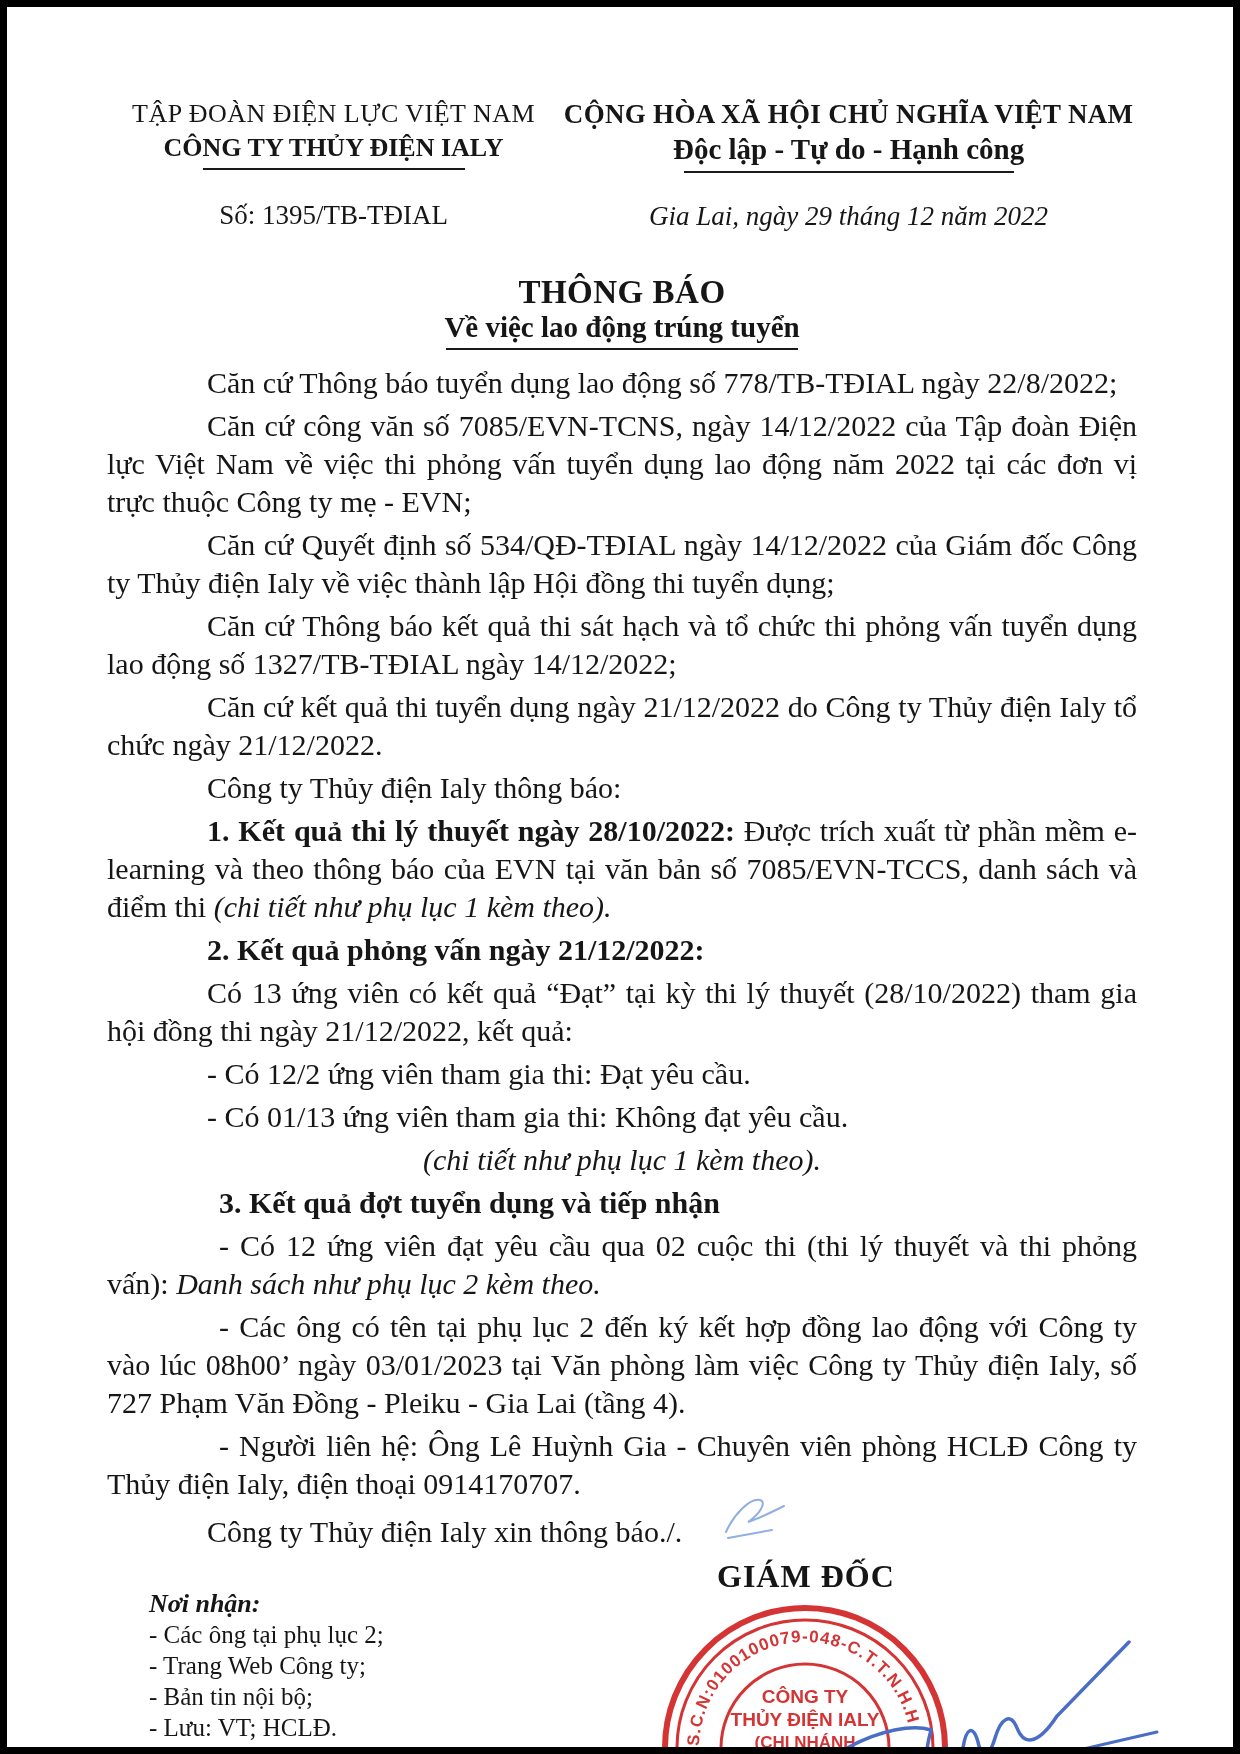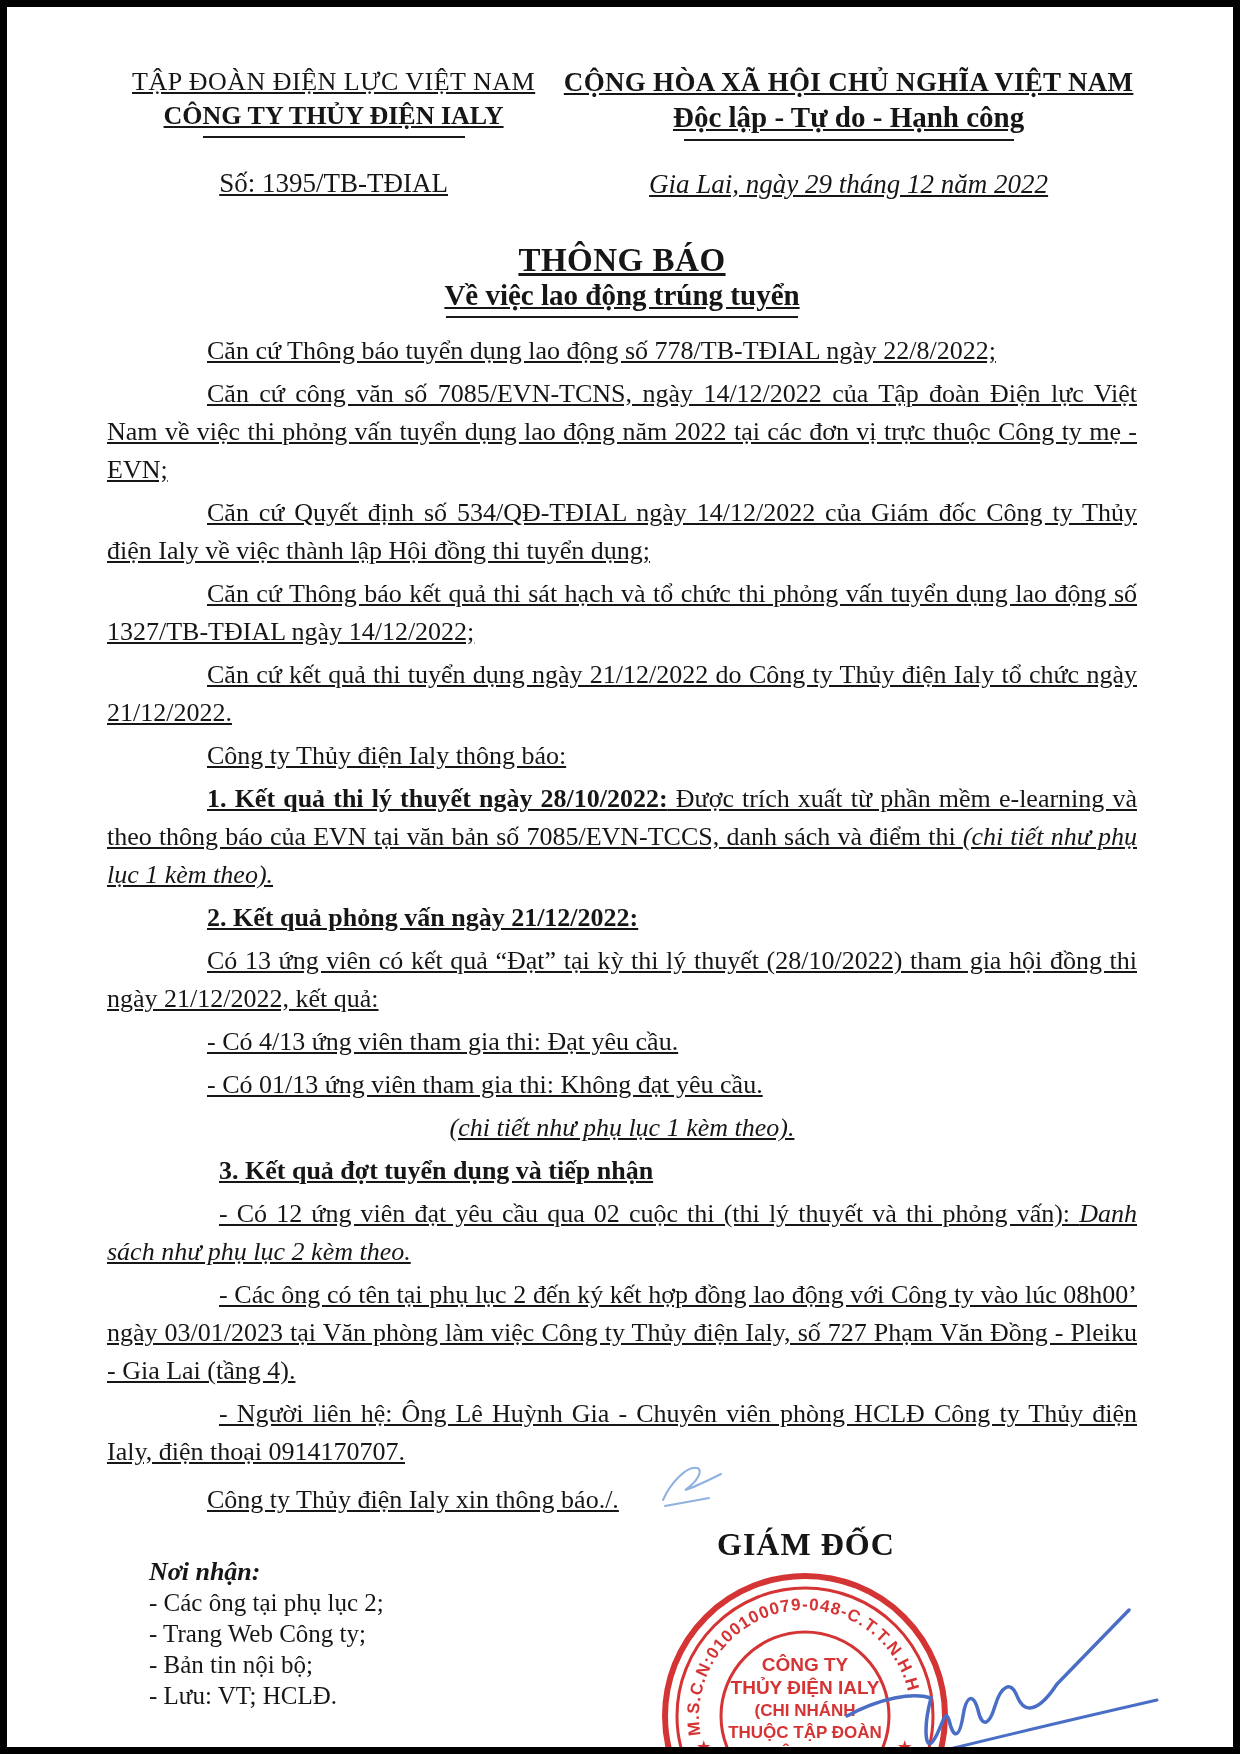--- a/index.html
+++ b/index.html
@@ -1,21 +1,21 @@
 <!DOCTYPE html>
 <html><head>
 <meta charset="utf-8">
 <style>
   html,body{margin:0;padding:0;background:#e8e8e8;}
   .frame{
     width:1240px;height:1754px;box-sizing:border-box;background:#fff;
     border:7px solid #000;position:relative;overflow:hidden;
     font-family:"Liberation Serif","DejaVu Serif",serif;color:#161616;
   }
-  .page{box-sizing:border-box;width:100%;height:100%;padding:60px 96px 30px 100px;text-decoration:underline;}
+  .page{box-sizing:border-box;width:100%;height:100%;padding:92px 96px 30px 100px;}
 
   
   .hdr{display:flex;width:100%;}
   .hdr-left{width:44%;text-align:center;}
   .hdr-right{width:56%;text-align:center;}
   .org-parent{font-size:26px;letter-spacing:.5px;}
   .org-name{font-size:26px;font-weight:bold;margin-top:4px;}
   .rule{height:0;border-bottom:2.5px solid #1a1a1a;margin:5px auto 0 auto;}
   .rule-left{width:262px;}
   .rule-right{width:330px;}
@@ -24,21 +24,21 @@
   .nat-motto{font-size:29px;font-weight:bold;margin-top:3px;}
   .place-date{font-size:27px;font-style:italic;margin-top:28px;}
 
   
   .title-block{text-align:center;margin-top:42px;}
   .title-main{font-size:33px;font-weight:bold;letter-spacing:.5px;}
   .title-sub{font-size:29px;font-weight:bold;}
   .rule-title{width:352px;border-bottom:2.5px solid #1a1a1a;margin-top:4px;}
 
   
-  .body-text{margin-top:14px;font-size:26px;line-height:38px;text-align:justify;}
+  .body-text{margin-top:14px;font-size:30px;line-height:38px;text-align:justify;}
   .body-text p{margin:5px 0;text-indent:100px;}
   .body-text p.no-just{text-align:left;}
   .body-text p.center{text-align:center;text-indent:0;}
   .body-text p.bullet3{text-indent:112px;}
   .b{font-weight:bold;}
   .i{font-style:italic;}
   .closing-row{display:flex;align-items:flex-start;}
   .closing-row p{margin:5px 0;}
   .initial-svg{margin-left:38px;margin-top:-14px;flex:0 0 auto;}
 
@@ -83,21 +83,21 @@
       <p>Căn cứ công văn số 7085/EVN-TCNS, ngày 14/12/2022 của Tập đoàn Điện lực Việt Nam về việc thi phỏng vấn tuyển dụng lao động năm 2022 tại các đơn vị trực thuộc Công ty mẹ - EVN;</p>
       <p>Căn cứ Quyết định số 534/QĐ-TĐIAL ngày 14/12/2022 của Giám đốc Công ty Thủy điện Ialy về việc thành lập Hội đồng thi tuyển dụng;</p>
       <p>Căn cứ Thông báo kết quả thi sát hạch và tổ chức thi phỏng vấn tuyển dụng lao động số 1327/TB-TĐIAL ngày 14/12/2022;</p>
       <p>Căn cứ kết quả thi tuyển dụng ngày 21/12/2022 do Công ty Thủy điện Ialy tổ chức ngày 21/12/2022.</p>
       <p>Công ty Thủy điện Ialy thông báo:</p>
 
       <p><span class="b">1. Kết quả thi lý thuyết ngày 28/10/2022:</span><span> Được trích xuất từ phần mềm e-learning và theo thông báo của EVN tại văn bản số 7085/EVN-TCCS, danh sách và điểm thi </span><span class="i">(chi tiết như phụ lục 1 kèm theo).</span></p>
 
       <p class="b no-just">2. Kết quả phỏng vấn ngày 21/12/2022:</p>
       <p>Có 13 ứng viên có kết quả “Đạt” tại kỳ thi lý thuyết (28/10/2022) tham gia hội đồng thi ngày 21/12/2022, kết quả:</p>
-      <p class="no-just">- Có 4/13 ứng viên tham gia thi: Đạt yêu cầu.</p>
+      <p class="no-just">- Có 12/2 ứng viên tham gia thi: Đạt yêu cầu.</p>
       <p class="no-just">- Có 01/13 ứng viên tham gia thi: Không đạt yêu cầu.</p>
       <p class="center i">(chi tiết như phụ lục 1 kèm theo).</p>
 
       <p class="b no-just bullet3">3. Kết quả đợt tuyển dụng và tiếp nhận</p>
       <p class="bullet3"><span>- Có 12 ứng viên đạt yêu cầu qua 02 cuộc thi (thi lý thuyết và thi phỏng vấn): </span><span class="i">Danh sách như phụ lục 2 kèm theo.</span></p>
       <p class="bullet3">- Các ông có tên tại phụ lục 2 đến ký kết hợp đồng lao động với Công ty vào lúc 08h00’ ngày 03/01/2023 tại Văn phòng làm việc Công ty Thủy điện Ialy, số 727 Phạm Văn Đồng - Pleiku - Gia Lai (tầng 4).</p>
       <p class="bullet3">- Người liên hệ: Ông Lê Huỳnh Gia - Chuyên viên phòng HCLĐ Công ty Thủy điện Ialy, điện thoại 0914170707.</p>
 
       <div class="closing-row">
         <p>Công ty Thủy điện Ialy xin thông báo./.</p>

